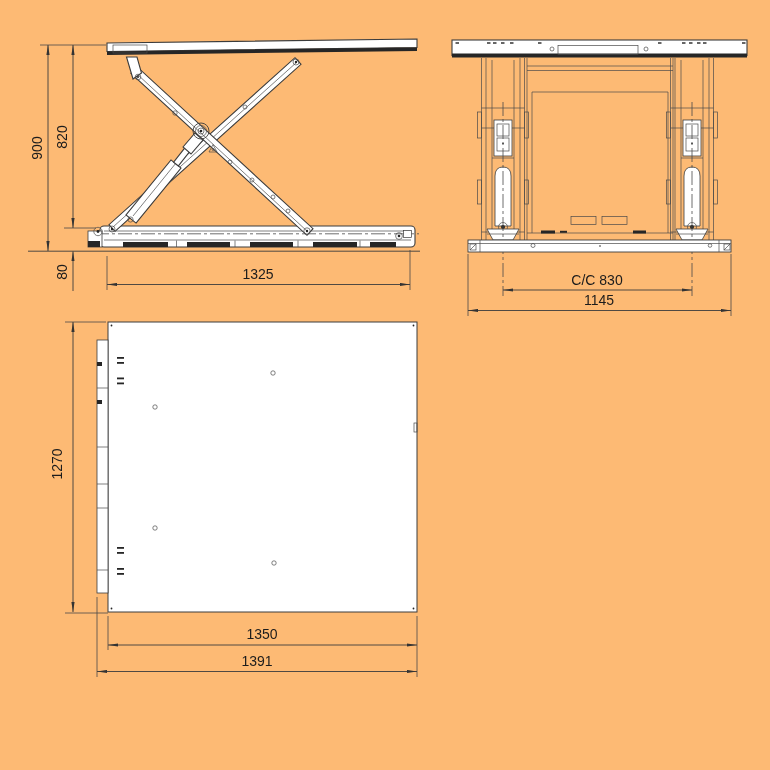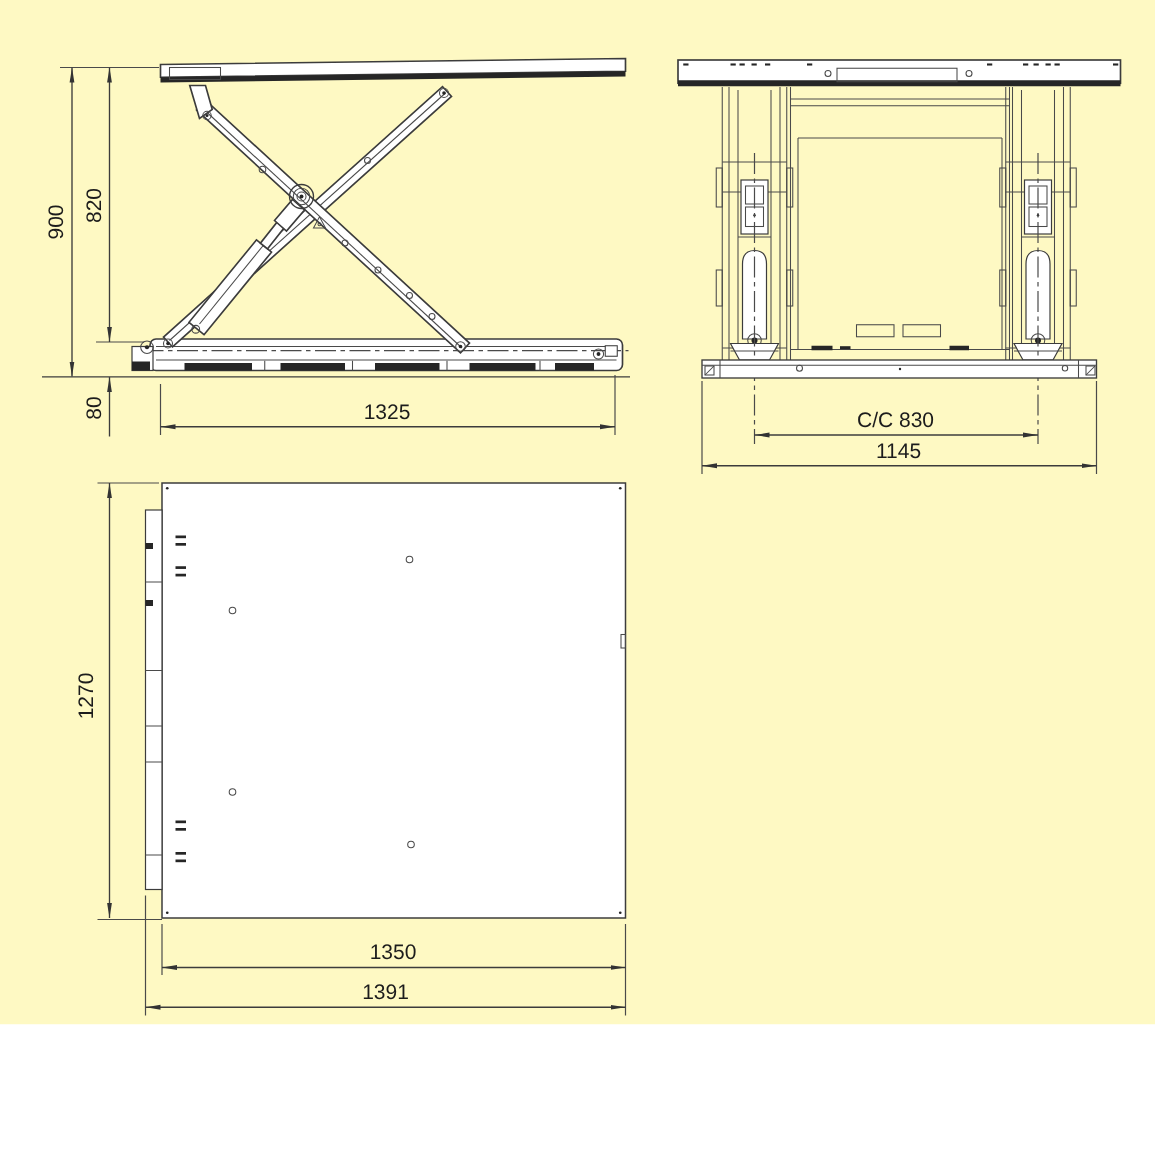--- a/index.html
+++ b/index.html
@@ -1,16 +1,16 @@
 <!DOCTYPE html>
 <html><head>
 <meta charset="utf-8">
 <style>
   html,body{margin:0;padding:0;background:#ffffff;}
-  .canvas{position:relative;width:770px;height:683px;background:#fef9c3;overflow:hidden;}
+  .canvas{position:relative;width:770px;height:770px;background:#fdba74;overflow:hidden;}
   svg{display:block;}
   svg text{font-family:"Liberation Sans","DejaVu Sans",sans-serif;font-size:14px;fill:#1c1c1c;}
   .outline{fill:#ffffff;stroke:#3c3c3c;stroke-width:1.1;}
   .thin{fill:none;stroke:#4a4a4a;stroke-width:0.7;}
   .med{fill:none;stroke:#3c3c3c;stroke-width:0.9;}
   .dark{fill:#262626;stroke:none;}
   .dim{stroke:#3c3c3c;stroke-width:0.9;fill:none;}
   .ext{stroke:#4a4a4a;stroke-width:0.8;fill:none;}
   .cl{stroke:#4a4a4a;stroke-width:0.8;fill:none;stroke-dasharray:14 3 3 3;}
 </style>

